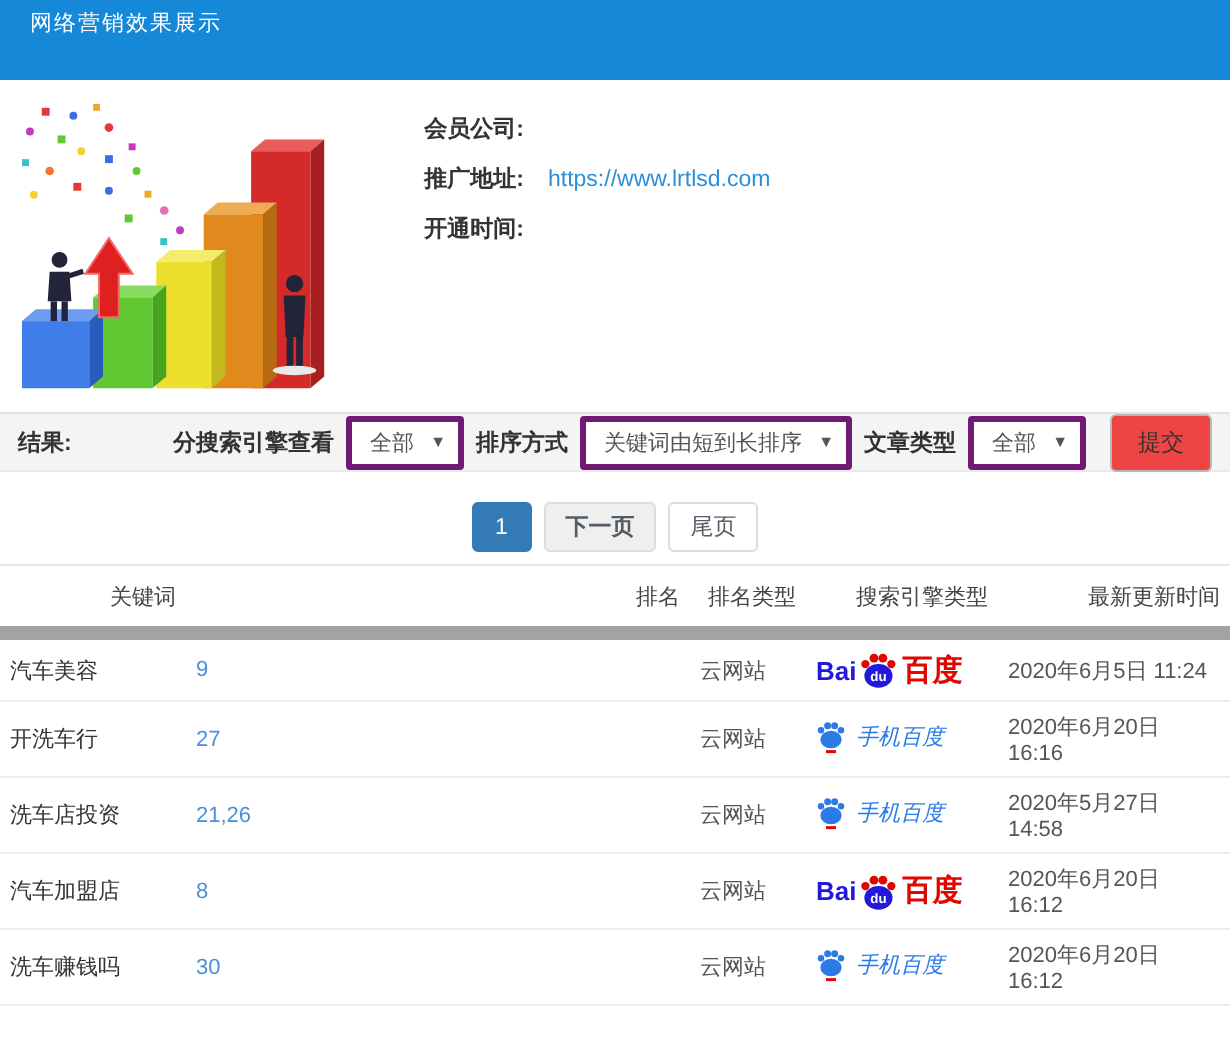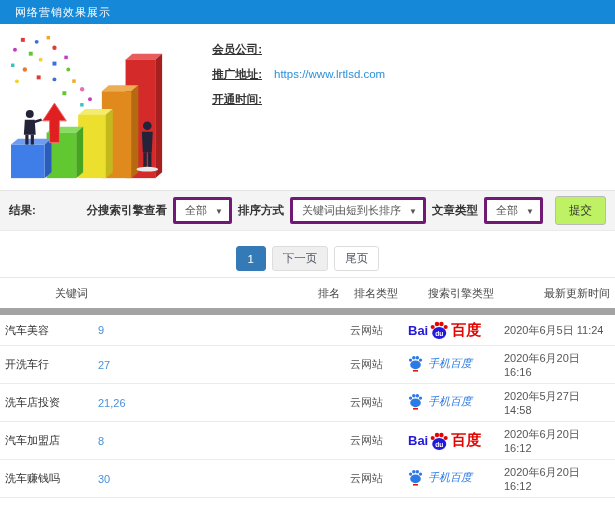--- a/index.html
+++ b/index.html
@@ -1,59 +1,59 @@
 <!DOCTYPE html>
 <html><head>
 <meta charset="utf-8">
 <style>
   * { margin:0; padding:0; box-sizing:border-box; }
   html,body { width:615px; height:520px; background:#fff; overflow:hidden;
     font-family:"Liberation Sans","DejaVu Sans",sans-serif; }
   .page { width:615px; height:520px; background:#fff; position:relative; }
 
   
-  .app-header { height:24px; background:#1588d8; color:#fff; font-size:11px;
+  .app-header { height:40px; background:#1588d8; color:#fff; font-size:11px;
     line-height:24px; padding-left:15px; letter-spacing:1px; }
 
   
   .summary { display:flex; height:166px; padding-top:6px; }
   .illustration { width:178px; height:158px; flex:0 0 178px; margin-left:2px; }
   .info { flex:1; padding-top:12px; }
   .info-row { display:flex; align-items:baseline; margin-bottom:11px;
     font-size:11.5px; line-height:14px; }
   .info-label { width:82px; text-align:right; color:#333; font-weight:bold;
-    flex:0 0 82px;text-decoration:underline; }
+    flex:0 0 82px; }
   .info-value { margin-left:12px; color:#555; }
   a.info-value { color:#2b90d9; text-decoration:none; }
   .hl-num { margin-left:12px; color:#f95e3f; }
   .hl-suffix { color:#2b90d9; }
 
   
-  .filter-bar { height:41px; background:#f4f4f4; border-top:1px solid #e3e3e3;
+  .filter-bar { height:30px; background:#f4f4f4; border-top:1px solid #e3e3e3;
     border-bottom:1px solid #e9e9e9; display:flex; align-items:center;
     padding:0 9px; font-size:11.5px;gap:20px; }
   .result-label { font-weight:bold; color:#333; }
   .filter-controls { margin-left:auto; display:flex; align-items:center; gap:6px; }
   .filter-label { font-weight:bold; color:#333; white-space:nowrap; }
   .select { position:relative; display:inline-flex; align-items:center;
     height:27px; background:#fff; border:3px solid #701a75; border-radius:2px;
     padding:0 22px 0 9px; color:#555; font-size:11px; cursor:pointer; white-space:nowrap; }
   .select .caret { position:absolute; right:6px; top:50%; transform:translateY(-50%);
     font-size:8px; color:#555; }
-  .submit-btn { height:29px; padding:0 13px; background:#bef264; border:1px solid #b9b9b9;
+  .submit-btn { height:29px; padding:0 13px; background:#ef4444; border:1px solid #b9b9b9;
     border-radius:3px; font-size:11.5px; color:#333; cursor:pointer; margin-left:6px;
     font-family:inherit; }
 
   
   .pagination { display:flex; justify-content:center; gap:6px; margin:15px 0 6px; }
   .page-btn { min-width:30px; height:25px; display:inline-flex; align-items:center;
     justify-content:center; padding:0 10px; font-size:11.5px; border:1px solid #ddd;
     border-radius:3px; color:#555c66; background:#fff; text-decoration:none; cursor:pointer; }
   .page-btn.active { background:#337ab7; border-color:#337ab7; color:#fff; }
-  .page-btn.next { background:#efefef; }
+  .page-btn.next { background:#efefef;font-weight:bold; }
 
   
   table { width:100%; border-collapse:collapse; font-size:11px; table-layout:fixed; }
   thead th { text-align:right; font-weight:normal; color:#444; padding:8px 5px 7px;
     border-top:1px solid #e7e7e7; border-bottom:7px solid #a3a3a3; }
   tbody td { padding:5px 5px; border-bottom:1px solid #ececec; color:#333;
     vertical-align:middle; height:26px; }
   td.rank { color:#4a90d9; }
   td.rtype, td.upd { color:#555; }
 

